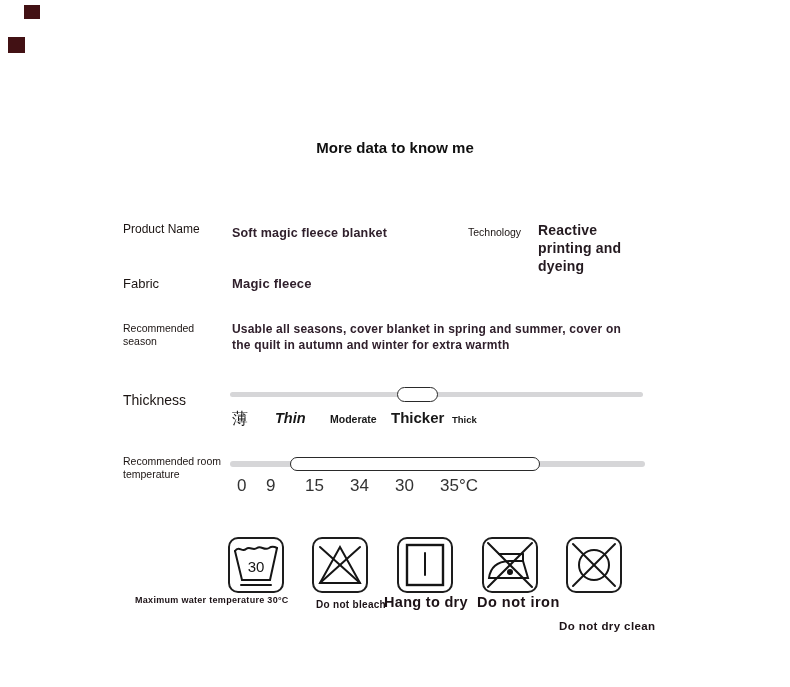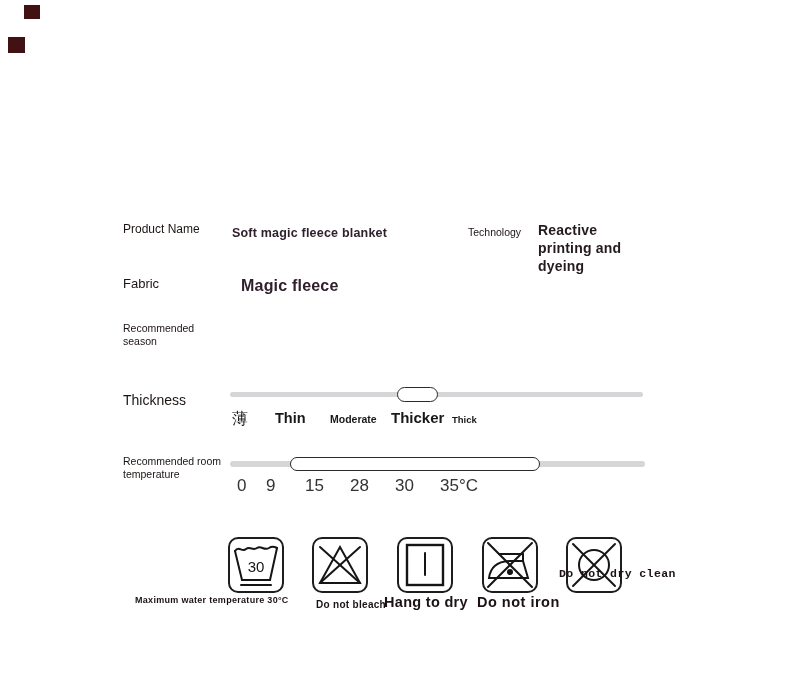--- a/index.html
+++ b/index.html
@@ -19,92 +19,94 @@
 
   
   .lbl{position:absolute;font-weight:normal;color:#1b1412;line-height:1.25;}
   .val{position:absolute;font-weight:bold;color:#30202c;line-height:1.3;letter-spacing:0.2px;}
 
   .lbl-product{left:123px;top:222px;width:80px;font-size:12px;}
   .val-product{left:232px;top:225px;font-size:12.5px;}
   .lbl-tech{left:468px;top:226px;font-size:10.5px;}
   .val-tech{left:538px;top:221px;width:104px;font-size:14px;color:#241a20;}
   .lbl-fabric{left:123px;top:276px;font-size:13px;}
-  .val-fabric{left:241px;top:276px;font-size:16px;}
+  .val-fabric{left:232px;top:276px;font-size:13px;}
   .lbl-season{left:123px;top:322px;width:92px;font-size:10.5px;}
   .val-season{left:232px;top:321px;width:402px;font-size:12px;line-height:1.35;}
 
   
   .track{position:absolute;background:#d6d6d8;border-radius:3px;}
   .track-thickness{left:230px;top:392px;width:413px;height:5px;}
   .track-temp{left:230px;top:461px;width:415px;height:6px;}
   .pill{position:absolute;background:#ffffff;border:1.6px solid #2a2a2a;border-radius:9px;box-sizing:border-box;}
   .pill-thickness{left:397px;top:387px;width:41px;height:15px;}
   .pill-temp{left:290px;top:457px;width:250px;height:14px;}
 
   .lbl-thickness{left:123px;top:392px;font-size:14px;}
   .scale-item{position:absolute;font-weight:bold;color:#181818;}
   .s0{left:232px;top:409px;font-size:16px;font-weight:normal;}
-  .s1{left:275px;top:410px;font-size:14.5px;}
+  .s1{left:275px;top:410px;font-size:14.5px;font-style:italic;}
   .s2{left:330px;top:413px;font-size:10.5px;}
   .s3{left:391px;top:409px;font-size:15px;}
   .s4{left:452px;top:414px;font-size:9.5px;}
 
   .lbl-temp{left:123px;top:455px;width:110px;font-size:10.5px;}
   .tick{position:absolute;top:476px;font-size:17px;font-weight:normal;color:#333;
         font-family:"Liberation Sans",sans-serif;}
   .t0{left:237px;} .t1{left:266px;} .t2{left:305px;} .t3{left:350px;} .t4{left:395px;} .t5{left:440px;}
 
   
   .lbl-washing{left:123px;top:546px;width:96px;font-size:13.5px;}
   .wi{position:absolute;top:537px;width:52px;height:52px;border:2px solid #1d1d1d;border-radius:10px;box-sizing:content-box;}
   .wi svg{display:block;width:52px;height:52px;}
   .wi1{left:228px;} .wi2{left:312px;} .wi3{left:397px;border-width:2.5px;} .wi4{left:482px;} .wi5{left:566px;}
   .cap{position:absolute;font-weight:bold;color:#1c1216;}
   .cap1{left:135px;top:595px;width:186px;font-size:9px;line-height:1.25;letter-spacing:0.3px;}
   .cap2{left:308px;top:599px;font-size:10px;letter-spacing:0.3px;padding-left:8px;}
   .cap3{left:384px;top:594px;font-size:14.5px;letter-spacing:0.3px;}
   .cap4{left:477px;top:594px;font-size:14.5px;letter-spacing:0.5px;}
-  .cap5{left:559px;top:567px;font-size:11.5px;letter-spacing:0.4px;font-family:Liberation Mono, monospace;}
+  .cap5{left:559px;top:620px;font-size:11.5px;letter-spacing:0.4px;}
 </style>
 </head>
 <body>
 
 <div class="canvas">
 
   <div class="decor-sq sq1"></div>
   <div class="decor-sq sq2"></div>
 
+  <div class="subtitle">More data to know me</div>
 
   <div class="lbl lbl-product">Product Name</div>
   <div class="val val-product">Soft magic fleece blanket</div>
   <div class="lbl lbl-tech">Technology</div>
   <div class="val val-tech">Reactive printing and dyeing</div>
 
   <div class="lbl lbl-fabric">Fabric</div>
   <div class="val val-fabric">Magic fleece</div>
 
   <div class="lbl lbl-season">Recommended season</div>
+  <div class="val val-season">Usable all seasons, cover blanket in spring and summer, cover on the quilt in autumn and winter for extra warmth</div>
 
   <div class="lbl lbl-thickness">Thickness</div>
   <div class="track track-thickness"></div>
   <div class="pill pill-thickness"></div>
   <div class="scale-item s0">薄</div>
   <div class="scale-item s1">Thin</div>
   <div class="scale-item s2">Moderate</div>
   <div class="scale-item s3">Thicker</div>
   <div class="scale-item s4">Thick</div>
 
   <div class="lbl lbl-temp">Recommended room temperature</div>
   <div class="track track-temp"></div>
   <div class="pill pill-temp"></div>
   <div class="tick t0">0</div>
   <div class="tick t1">9</div>
   <div class="tick t2">15</div>
-  <div class="tick t3">28</div>
+  <div class="tick t3">34</div>
   <div class="tick t4">30</div>
   <div class="tick t5">35°C</div>
 
 
   <div class="wi wi1">
     <svg viewBox="0 0 52 52" fill="none" stroke="#151515" stroke-width="2" stroke-linecap="round">
       <path d="M5,12 C9,6 12,14 16,10 C20,7 23,12 27,9 C31,6 34,12 39,9 C42,7 45,8 47,9"></path>
       <path d="M5,12 L12,41"></path>
       <path d="M47,9 L40,41"></path>
       <path d="M12,41 L40,41"></path>

